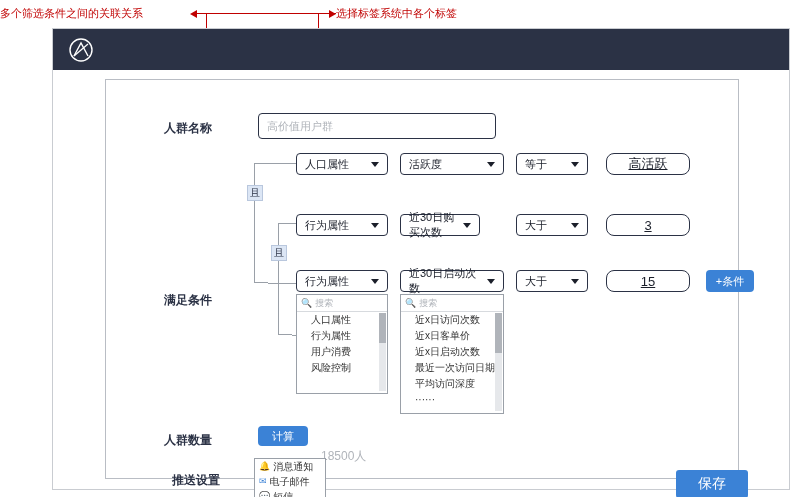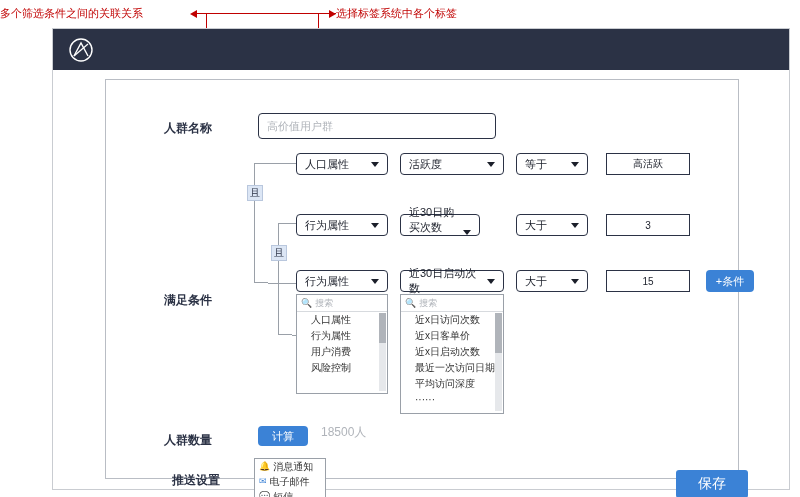--- a/index.html
+++ b/index.html
@@ -140,28 +140,29 @@
     width: 0; height: 0;
     border-left: 4px solid transparent;
     border-right: 4px solid transparent;
     border-top: 5px solid #1b1f2a;
     margin-left: 6px;
   }
   .valuebox {
     position: absolute;
     height: 22px;
     border: 1px solid #2b3245;
-    border-radius: 0;
-    box-sizing: border-box;
-    background: #fff;
-    font-size: 10px;
+    border-radius: 8px;
+    box-sizing: border-box;
+    background: #fff;
+    font-size: 13px;
     color: #1b1f2a;
     display: flex;
     align-items: center;
     justify-content: center;
+    text-decoration: underline;
   }
 
   
   .tree {
     position: absolute;
     border-left: 1px solid #9aa0a8;
     border-top: 1px solid #9aa0a8;
     border-bottom: 1px solid #9aa0a8;
     box-sizing: border-box;
   }
@@ -337,21 +338,21 @@
       <div class="select" style="left:410px; top:73px; width:72px;">
         <span>等于</span>
         <span class="caret"></span>
       </div>
       <div class="valuebox" style="left:500px; top:73px; width:84px;">高活跃</div>
 
       <div class="select" style="left:190px; top:134px; width:92px;">
         <span>行为属性</span>
         <span class="caret"></span>
       </div>
-      <div class="select" style="left:294px; top:134px; width:80px;align-items:flex-end;">
+      <div class="select" style="left:294px; top:134px; width:80px;">
         <span>近30日购买次数</span>
         <span class="caret"></span>
       </div>
       <div class="select" style="left:410px; top:134px; width:72px;">
         <span>大于</span>
         <span class="caret"></span>
       </div>
       <div class="valuebox" style="left:500px; top:134px; width:84px;">3</div>
 
       <div class="select" style="left:190px; top:190px; width:92px;">
@@ -399,21 +400,21 @@
           <div class="dd-item">平均访问深度</div>
           <div class="dd-item">······</div>
         </div>
         <div class="dd-scroll" style="height:98px;">
           <div class="dd-thumb" style="top:0; height:40px;"></div>
         </div>
       </div>
 
       <div class="row-label" style="left:58px; top:352px;">人群数量</div>
       <div class="btn-blue" style="left:152px; top:346px; width:50px; height:20px;">计算</div>
-      <div class="count-text" style="left:215px; top:344px;">18500人</div>
+      <div class="count-text" style="left:215px; top:368px;">18500人</div>
 
       <div class="row-label" style="left:58px; top:392px;margin-left:8px;">推送设置</div>
       <div class="push-box" style="left:148px; top:378px; width:72px; height:50px;">
         <div class="push-item">
           <span class="ic">🔔</span>
           <span>消息通知</span>
         </div>
         <div class="push-item">
           <span class="ic">✉</span>
           <span>电子邮件</span>

